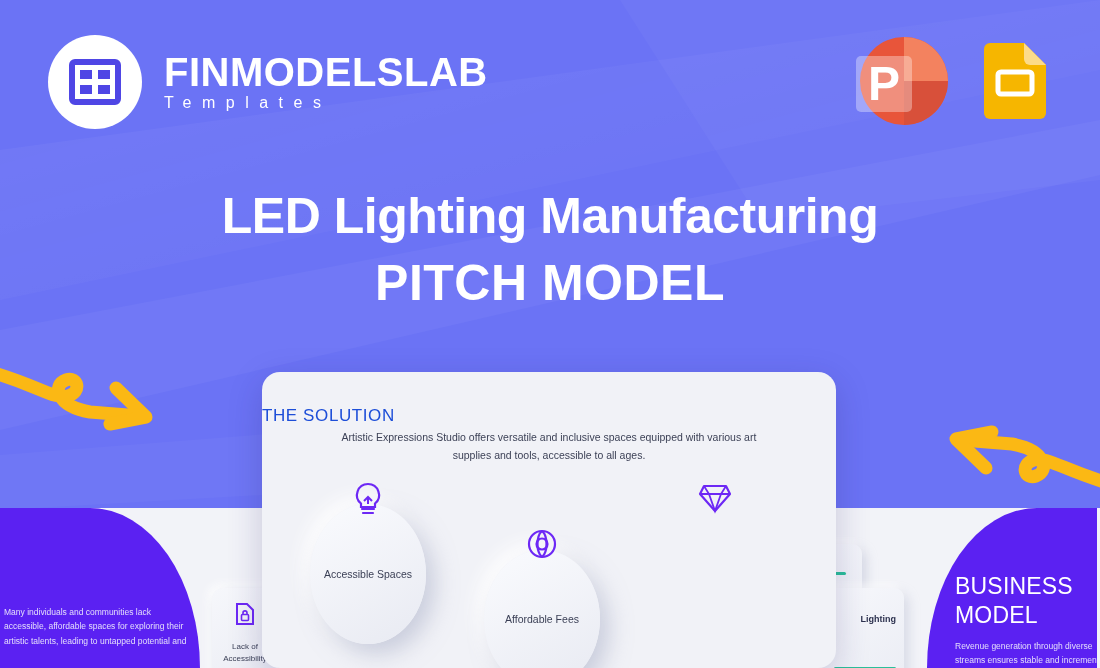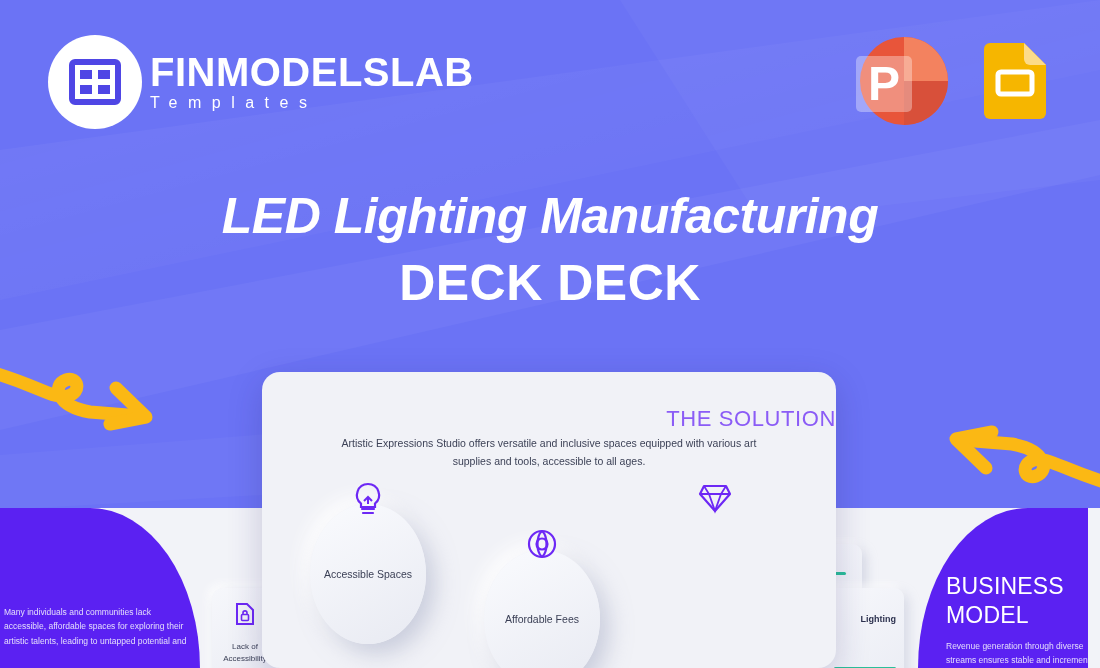--- a/index.html
+++ b/index.html
@@ -26,21 +26,21 @@
 
   
   .header {
     position: absolute; top: 0; left: 0; right: 0;
     height: 150px;
   }
 
   .brand {
     position: absolute;
     left: 48px; top: 35px;
-    display: flex; align-items: center; gap: 8px;
+    display: flex; align-items: center; gap: 22px;
   }
   .brand-mark {
     width: 94px; height: 94px;
     border-radius: 50%;
     background: #ffffff;
     display: flex; align-items: center; justify-content: center;
     flex: 0 0 auto;
   }
   .brand-mark svg { display: block; }
   .brand-words { display: flex; flex-direction: column; }
@@ -76,21 +76,20 @@
     left: 0; right: 0; top: 186px;
     text-align: center;
     color: #ffffff;
   }
   .deck-title-main {
     font-size: 50px;
     font-weight: bold;
     letter-spacing: -.5px;
     line-height: 1.22;
     white-space: nowrap;
-    font-style: italic;
   }
   .deck-title-sub {
     font-size: 50px;
     font-weight: bold;
     letter-spacing: .5px;
     line-height: 1.45;
   }
 
   
   .arrow { position: absolute; pointer-events: none; }
@@ -101,21 +100,21 @@
   .strip { position: absolute; left: 0; right: 0; bottom: 0; height: 160px; }
 
   .panel {
     position: absolute;
     bottom: 0;
     height: 160px;
     background: #5B21F2;
     overflow: hidden;
   }
   .panel-problem { left: 0;  width: 200px; border-top-right-radius: 110px 160px; }
-  .panel-business{ right: 12px; width: 170px; border-top-left-radius: 110px 160px; margin-top: 41px; }
+  .panel-business{ right: 3px; width: 170px; border-top-left-radius: 110px 160px; margin-top: 41px; }
 
   .panel-bg {
     position: absolute; bottom: 0; height: 160px; background: #F2F3F8;
   }
   .panel-bg-left  { left: 0;   width: 372px; }
   .panel-bg-right { right: 0;  width: 370px; }
 
   .panel-title {
     color: #ffffff;
     font-size: 23px;
@@ -169,23 +168,23 @@
     position: absolute;
     left: 262px; top: 372px;
     width: 574px; height: 296px;
     background: #F1F2F7;
     border-radius: 18px;
     box-shadow: 0 10px 34px rgba(40,30,110,.22);
     overflow: hidden;
   }
   .solution-title {
     margin-top: 34px;
-    text-align: right;
-    font-size: 22px;
-    color: #8b5cf6;
+    text-align: left;
+    font-size: 17px;
+    color: #1d4ed8;
     letter-spacing: .6px;
     font-weight: normal;
   }
   .solution-text {
     margin: 2px auto 0;
     width: 420px;
     text-align: center;
     font-size: 10.5px;
     line-height: 1.72;
     color: #3D4257;
@@ -270,21 +269,21 @@
           <path d="M48 0 l22 22 H54 a6 6 0 0 1-6-6 Z" fill="#FCDB8A"></path>
           <rect x="22" y="29" width="34" height="22" rx="3" fill="none" stroke="#ffffff" stroke-width="5"></rect>
         </svg>
       </div>
 
     </div>
   </div>
 
   <div class="deck-title">
     <div class="deck-title-main">LED Lighting Manufacturing</div>
-    <div class="deck-title-sub">DECK DECK</div>
+    <div class="deck-title-sub">PITCH MODEL</div>
   </div>
 
   <svg class="arrow arrow-left" viewBox="0 0 190 86">
     <path d="M-6 18 C46 32, 64 48, 78 44 C92 40, 88 24, 76 28 C62 33, 66 54, 100 60 L150 64" fill="none" stroke="#FBB814" stroke-width="13" stroke-linecap="round" stroke-linejoin="round"></path>
     <path d="M126 36 L156 65 L120 72" fill="none" stroke="#FBB814" stroke-width="13" stroke-linecap="round" stroke-linejoin="round"></path>
   </svg>
 
   <svg class="arrow arrow-right" viewBox="0 0 190 86">
     <path d="M196 68 C144 54, 126 38, 112 42 C98 46, 102 62, 114 58 C128 53, 124 32, 90 26 L40 22" fill="none" stroke="#FBB814" stroke-width="13" stroke-linecap="round" stroke-linejoin="round"></path>
     <path d="M64 50 L34 21 L70 14" fill="none" stroke="#FBB814" stroke-width="13" stroke-linecap="round" stroke-linejoin="round"></path>

